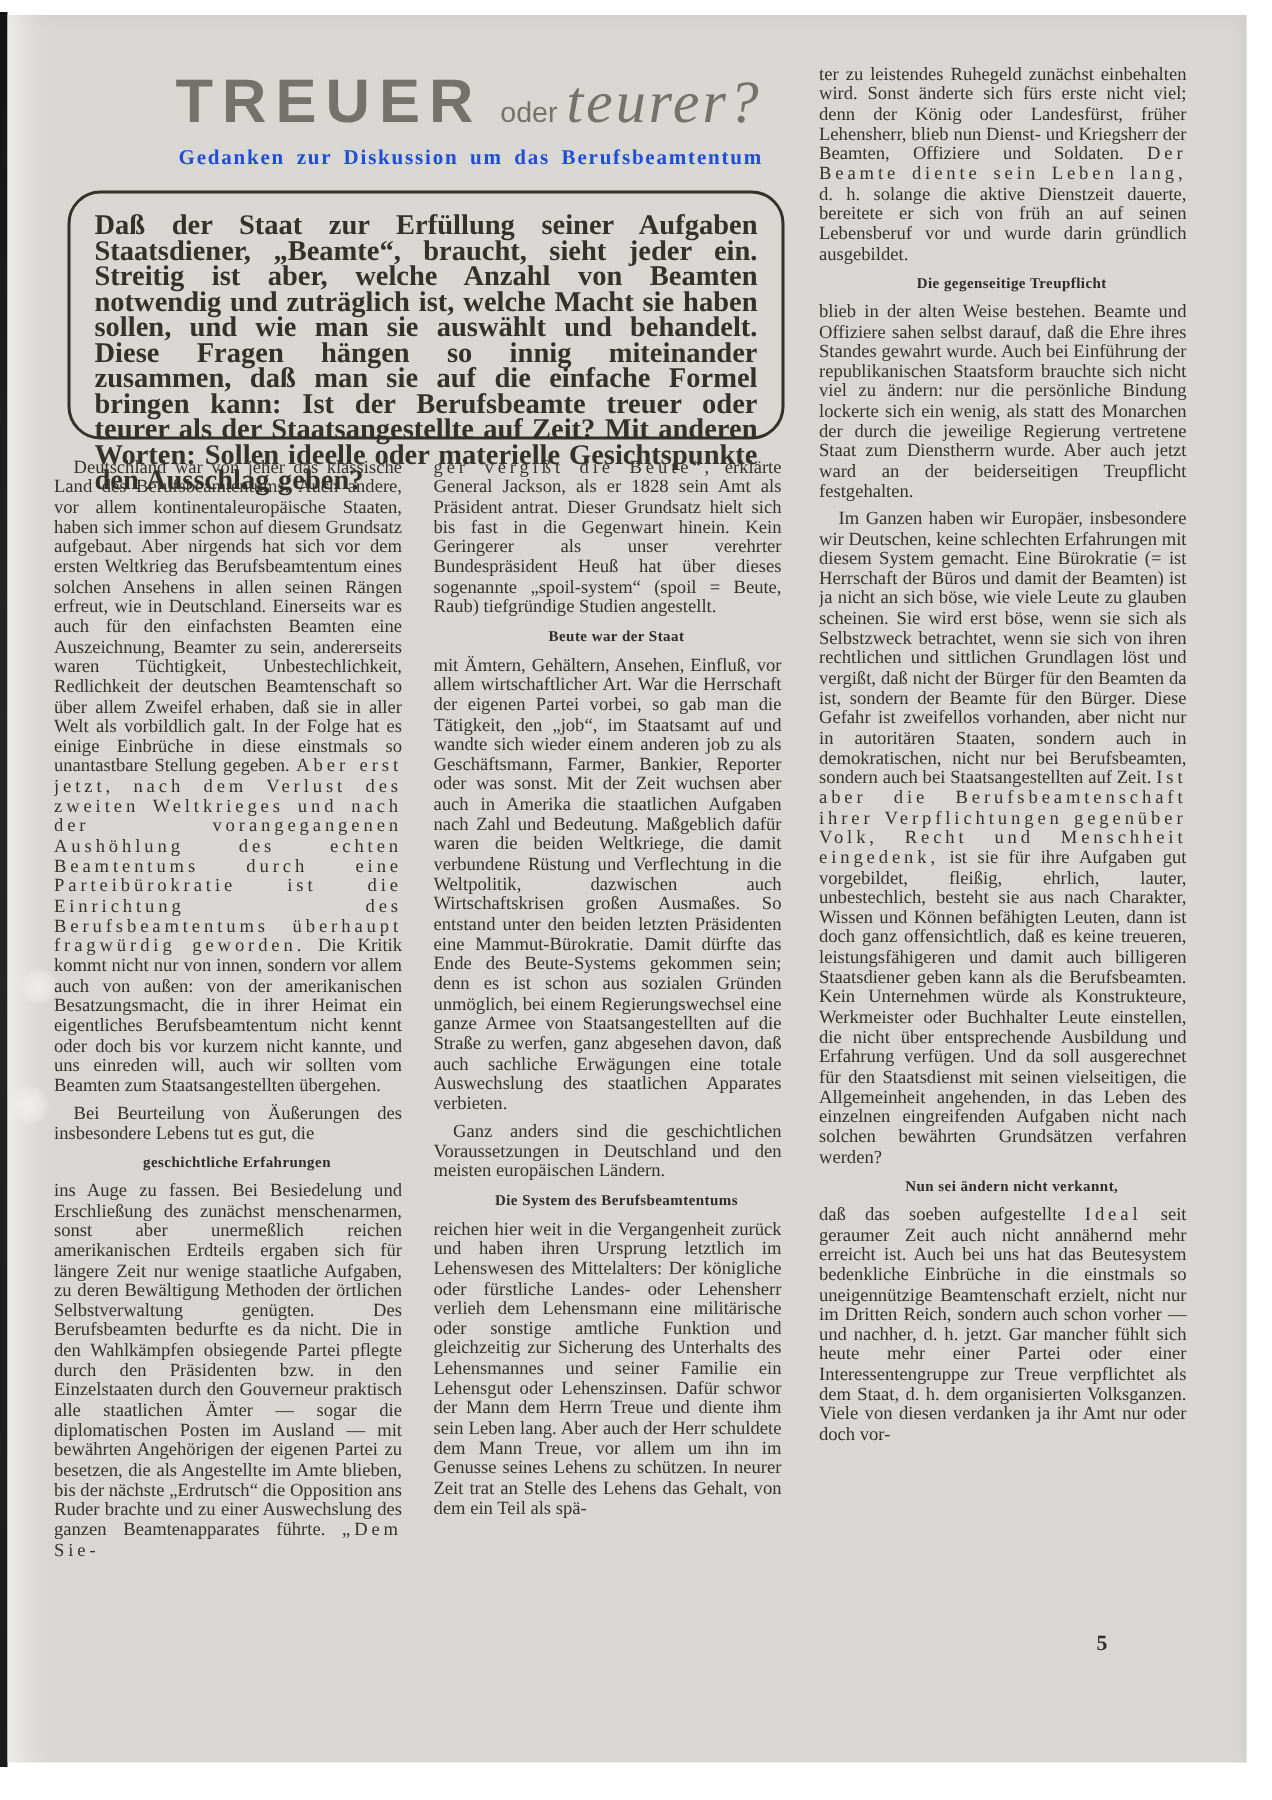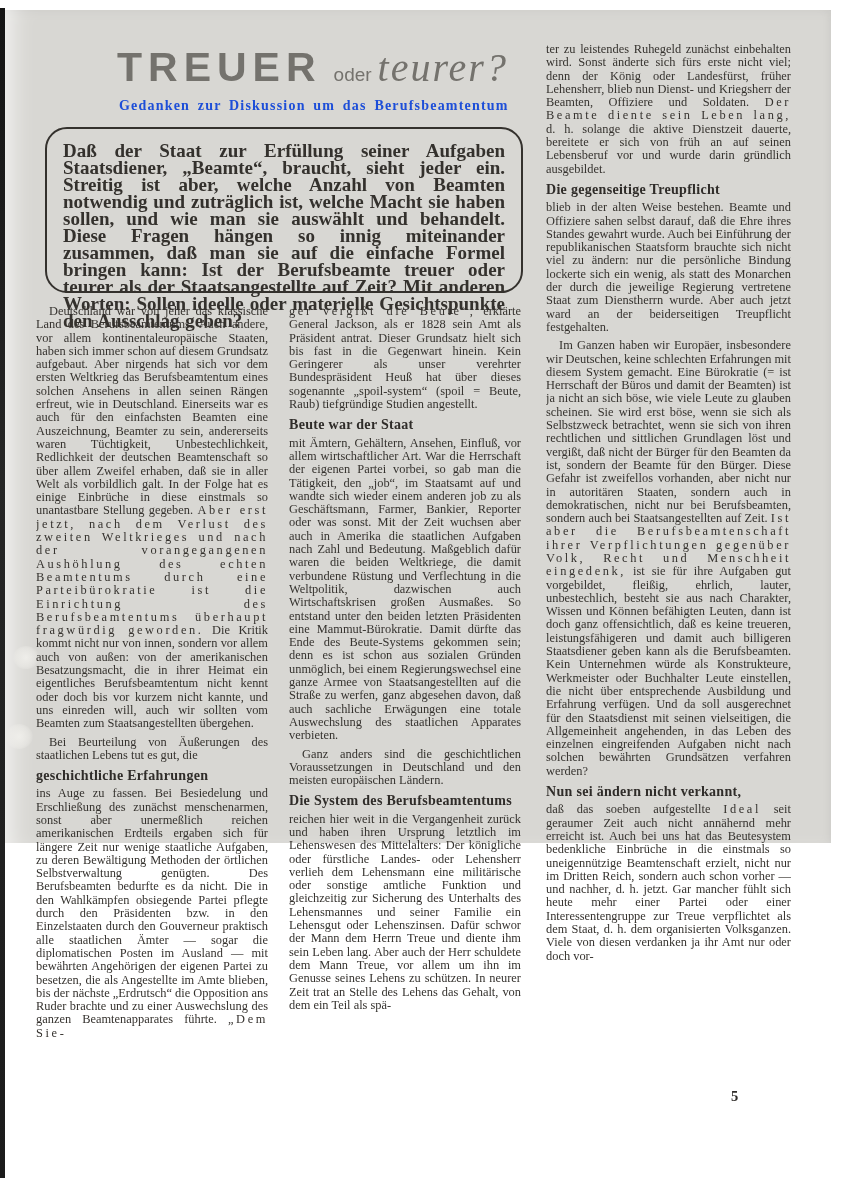--- a/index.html
+++ b/index.html
@@ -9,21 +9,21 @@
     position: relative;
     background: #ffffff;
     overflow: hidden;
     font-family: "Liberation Serif", serif;
   }
   .scan-edge {
     position: absolute; left: 0; top: 8px; width: 5px; height: 1170px;
     background: linear-gradient(to bottom, #141414, #262626 40%, #1b1b1b);
   }
   .paper {
-    position: absolute; left: 5px; top: 10px; width: 826px; height: 833px;
+    position: absolute; left: 5px; top: 10px; width: 826px; height: 1165px;
     background: var(--paper, #d8d7d3);
     box-shadow: inset 20px 0 24px -14px rgba(255,255,255,0.75),
                 inset -6px 0 12px -6px rgba(0,0,0,0.06),
                 inset 0 8px 14px -10px rgba(0,0,0,0.10);
   }
   .punch-hole {
     position: absolute; border-radius: 50%;
     background: radial-gradient(circle, rgba(240,239,235,0.95) 0%, rgba(240,239,235,0.45) 55%, rgba(240,239,235,0) 78%);
   }
   #hole-1 { left: 8px; top: 636px; width: 26px; height: 23px; }
@@ -61,22 +61,22 @@
     font-size: 12.4px; line-height: 13.3px; color: var(--ink, #35322e);
     overflow: hidden;
     -webkit-hyphens: auto; hyphens: auto;
   }
   #col-1 { left: 31px;  top: 295px; width: 244px; height: 783px; }
   #col-2 { left: 284px; top: 295px; width: 244px; height: 783px; }
   #col-3 { left: 541px; top: 33px;  width: 257px; height: 1046px; }
   .col p { margin: 0 12px 5px 0; }
   .col p.indent { text-indent: 13px; }
   .col h3 {
-    margin: 7px 0 5px 0; 
-    font-size: 14px; font-weight: bold; letter-spacing: 0.3px; color: #2f2c29;
+    margin: 7px 0 5px 0; text-align: center;
+    font-size: 10px; font-weight: bold; letter-spacing: 0.3px; color: #2f2c29;
   }
   .spaced { letter-spacing: 2.6px; }
   .page-number {
     position: absolute; left: 726px; top: 1078px;
     font-weight: bold; font-size: 14.5px; color: #2f2c29;
   }
 </style>
 </head>
 <body>
 
@@ -92,21 +92,21 @@
   </div>
 
   <div class="subtitle">Gedanken zur Diskussion um das Berufsbeamtentum</div>
 
   <div class="intro-box">
     <div class="intro-text">Daß der Staat zur Erfüllung seiner Aufgaben Staatsdiener, „Beamte“, braucht, sieht jeder ein. Streitig ist aber, welche Anzahl von Beamten notwendig und zuträglich ist, welche Macht sie haben sollen, und wie man sie auswählt und behandelt. Diese Fragen hängen so innig miteinander zusammen, daß man sie auf die einfache Formel bringen kann: Ist der Berufsbeamte treuer oder teurer als der Staatsangestellte auf Zeit? Mit anderen Worten: Sollen ideelle oder materielle Gesichtspunkte den Ausschlag geben?</div>
   </div>
 
   <div class="col" id="col-1">
       <p class="indent"><span>Deutschland war von jeher das klassische Land des Berufsbeamtentums. Auch andere, vor allem kontinentaleuropäische Staaten, haben sich immer schon auf diesem Grundsatz aufgebaut. Aber nirgends hat sich vor dem ersten Weltkrieg das Berufsbeamtentum eines solchen Ansehens in allen seinen Rängen erfreut, wie in Deutschland. Einerseits war es auch für den einfachsten Beamten eine Auszeichnung, Beamter zu sein, andererseits waren Tüchtigkeit, Unbestechlichkeit, Redlichkeit der deutschen Beamtenschaft so über allem Zweifel erhaben, daß sie in aller Welt als vorbildlich galt. In der Folge hat es einige Einbrüche in diese einstmals so unantastbare Stellung gegeben. </span><span class="spaced">Aber erst jetzt, nach dem Verlust des zweiten Weltkrieges und nach der vorangegangenen Aushöhlung des echten Beamtentums durch eine Parteibürokratie ist die Einrichtung des Berufsbeamtentums überhaupt fragwürdig geworden.</span><span> Die Kritik kommt nicht nur von innen, sondern vor allem auch von außen: von der amerikanischen Besatzungsmacht, die in ihrer Heimat ein eigentliches Berufsbeamtentum nicht kennt oder doch bis vor kurzem nicht kannte, und uns einreden will, auch wir sollten vom Beamten zum Staatsangestellten übergehen.</span></p>
-      <p class="indent"><span>Bei Beurteilung von Äußerungen des staatlichen Lebens tut es gut, die</span></p>
+      <p class="indent"><span>Bei Beurteilung von Äußerungen des insbesondere Lebens tut es gut, die</span></p>
       <h3>geschichtliche Erfahrungen</h3>
       <p><span>ins Auge zu fassen. Bei Besiedelung und Erschließung des zunächst menschenarmen, sonst aber unermeßlich reichen amerikanischen Erdteils ergaben sich für längere Zeit nur wenige staatliche Aufgaben, zu deren Bewältigung Methoden der örtlichen Selbstverwaltung genügten. Des Berufsbeamten bedurfte es da nicht. Die in den Wahlkämpfen obsiegende Partei pflegte durch den Präsidenten bzw. in den Einzelstaaten durch den Gouverneur praktisch alle staatlichen Ämter — sogar die diplomatischen Posten im Ausland — mit bewährten Angehörigen der eigenen Partei zu besetzen, die als Angestellte im Amte blieben, bis der nächste „Erdrutsch“ die Opposition ans Ruder brachte und zu einer Auswechslung des ganzen Beamtenapparates führte. </span><span class="spaced">„Dem Sie-</span></p>
     </div>
   <div class="col" id="col-2">
       <p><span class="spaced">ger vergißt die Beute“,</span><span> erklärte General Jackson, als er 1828 sein Amt als Präsident antrat. Dieser Grundsatz hielt sich bis fast in die Gegenwart hinein. Kein Geringerer als unser verehrter Bundespräsident Heuß hat über dieses sogenannte „spoil-system“ (spoil = Beute, Raub) tiefgründige Studien angestellt.</span></p>
       <h3>Beute war der Staat</h3>
       <p><span>mit Ämtern, Gehältern, Ansehen, Einfluß, vor allem wirtschaftlicher Art. War die Herrschaft der eigenen Partei vorbei, so gab man die Tätigkeit, den „job“, im Staatsamt auf und wandte sich wieder einem anderen job zu als Geschäftsmann, Farmer, Bankier, Reporter oder was sonst. Mit der Zeit wuchsen aber auch in Amerika die staatlichen Aufgaben nach Zahl und Bedeutung. Maßgeblich dafür waren die beiden Weltkriege, die damit verbundene Rüstung und Verflechtung in die Weltpolitik, dazwischen auch Wirtschaftskrisen großen Ausmaßes. So entstand unter den beiden letzten Präsidenten eine Mammut-Bürokratie. Damit dürfte das Ende des Beute-Systems gekommen sein; denn es ist schon aus sozialen Gründen unmöglich, bei einem Regierungswechsel eine ganze Armee von Staatsangestellten auf die Straße zu werfen, ganz abgesehen davon, daß auch sachliche Erwägungen eine totale Auswechslung des staatlichen Apparates verbieten.</span></p>
       <p class="indent"><span>Ganz anders sind die geschichtlichen Voraussetzungen in Deutschland und den meisten europäischen Ländern.</span></p>
       <h3>Die System des Berufsbeamtentums</h3>
       <p><span>reichen hier weit in die Vergangenheit zurück und haben ihren Ursprung letztlich im Lehenswesen des Mittelalters: Der königliche oder fürstliche Landes- oder Lehensherr verlieh dem Lehensmann eine militärische oder sonstige amtliche Funktion und gleichzeitig zur Sicherung des Unterhalts des Lehensmannes und seiner Familie ein Lehensgut oder Lehenszinsen. Dafür schwor der Mann dem Herrn Treue und diente ihm sein Leben lang. Aber auch der Herr schuldete dem Mann Treue, vor allem um ihn im Genusse seines Lehens zu schützen. In neurer Zeit trat an Stelle des Lehens das Gehalt, von dem ein Teil als spä-</span></p>

